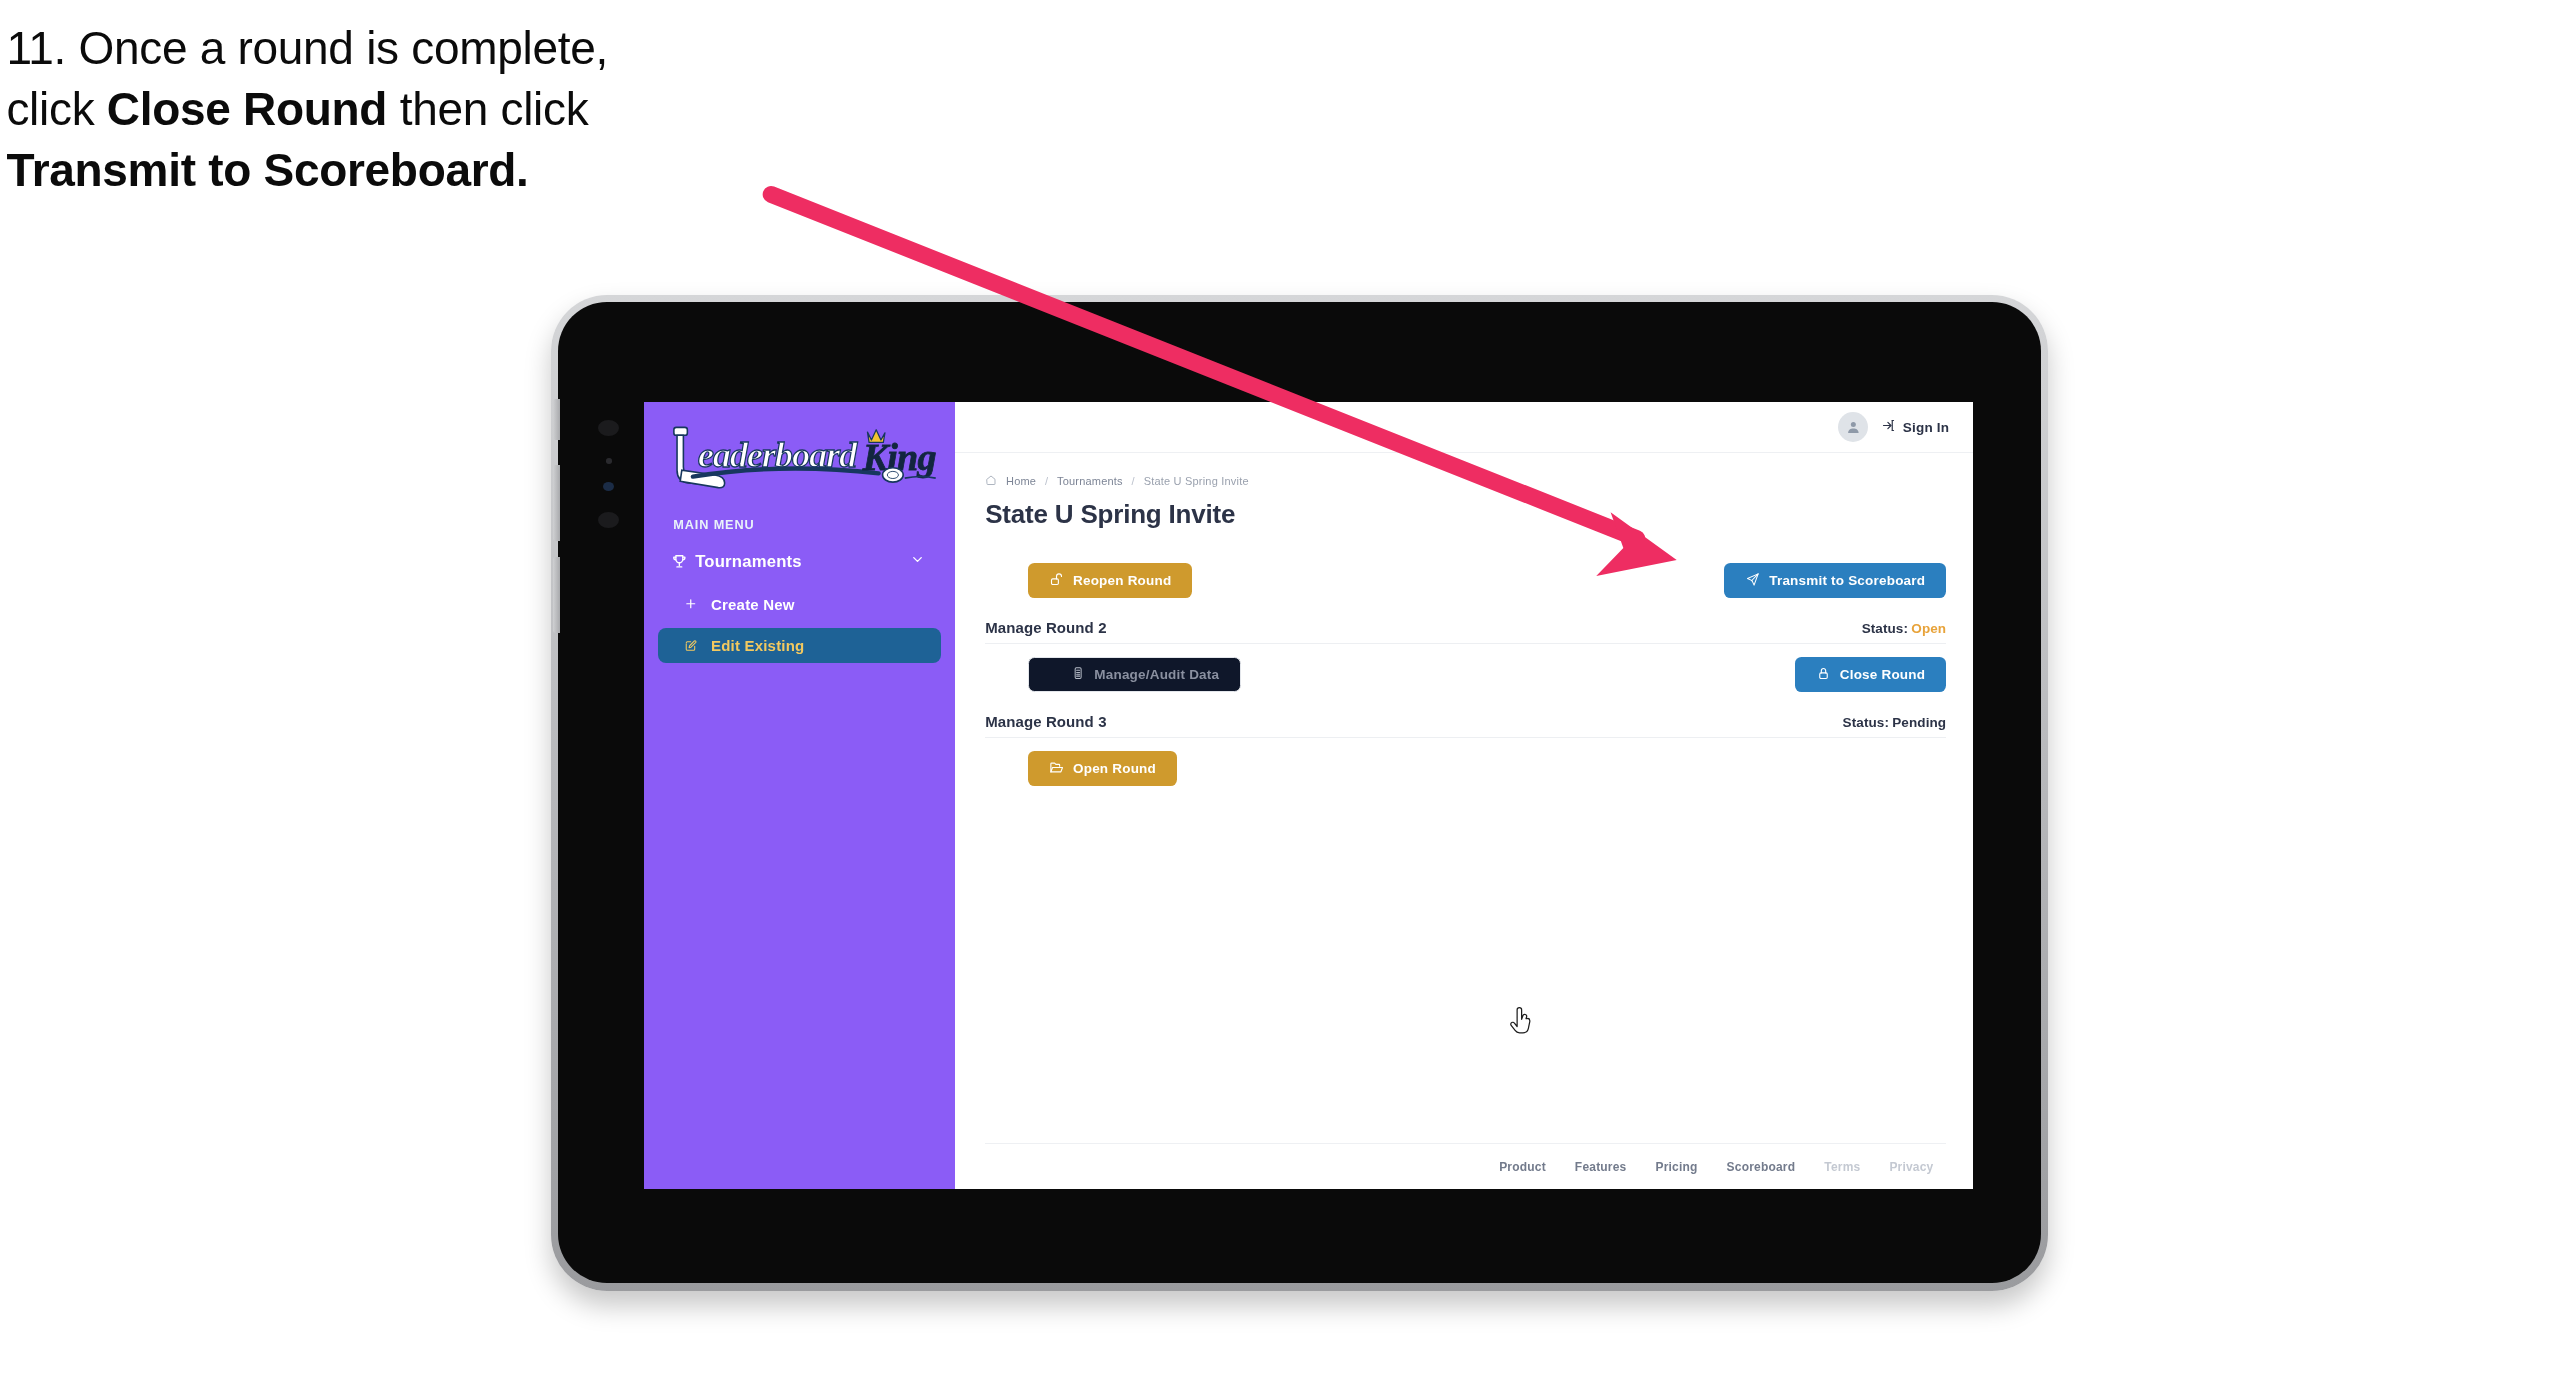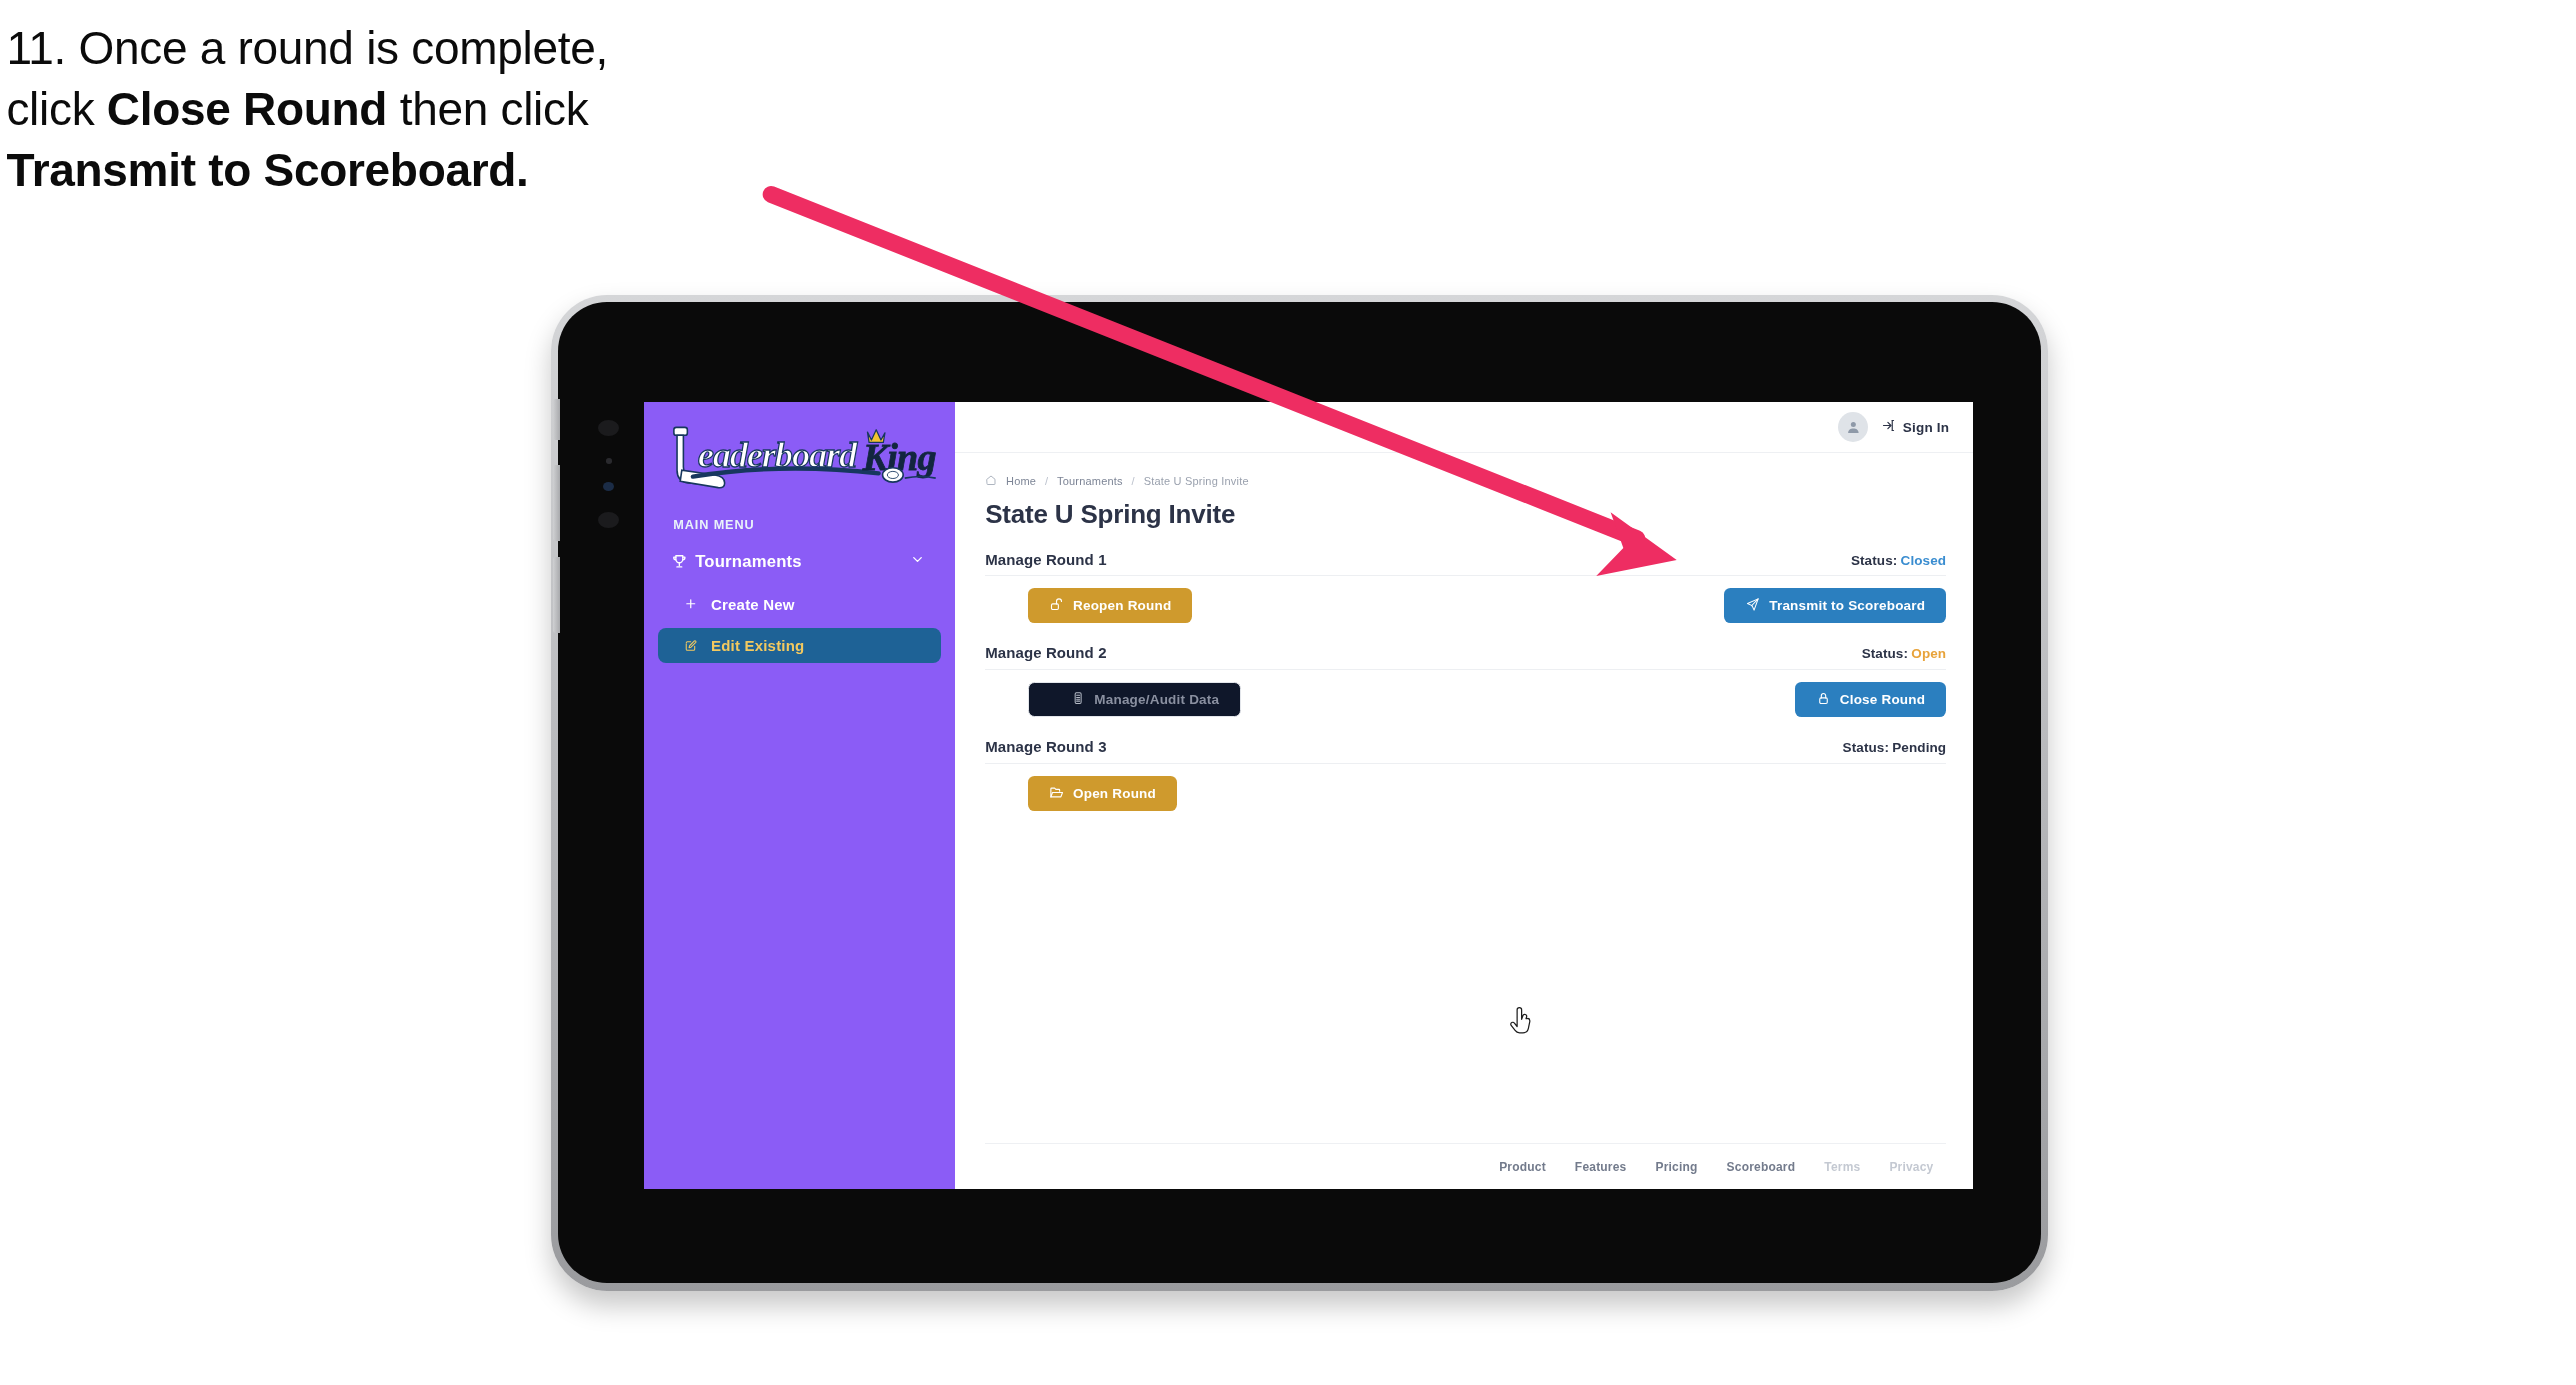--- a/index.html
+++ b/index.html
@@ -436,24 +436,20 @@
               <span>Home</span>
               <span class="sep">/</span>
               <span>Tournaments</span>
               <span class="sep">/</span>
               <span class="crumb-last">State U Spring Invite</span>
             </div>
 
             <div id="page-title">State U Spring Invite</div>
 
             <div class="round">
-              <div class="round-head">
-                <span class="round-name">Manage Round 1</span>
-                <span class="round-status"><span>Status:</span><span class="val" id="st1" style="color: rgb(58, 141, 208);">Closed</span></span>
-              </div>
               <div class="round-actions">
                 <button class="btn btn-gold">
                   <span>
                     <svg width="15" height="15" viewBox="0 0 24 24" fill="none" stroke="#ffffff" stroke-width="1.8" stroke-linecap="round" stroke-linejoin="round">
                       <rect x="4" y="11" width="11" height="9" rx="2"></rect>
                       <path d="M12 11V7a4 4 0 0 1 8 0"></path>
                     </svg>
                   </span>
                   <span>Reopen Round</span>
                 </button>

